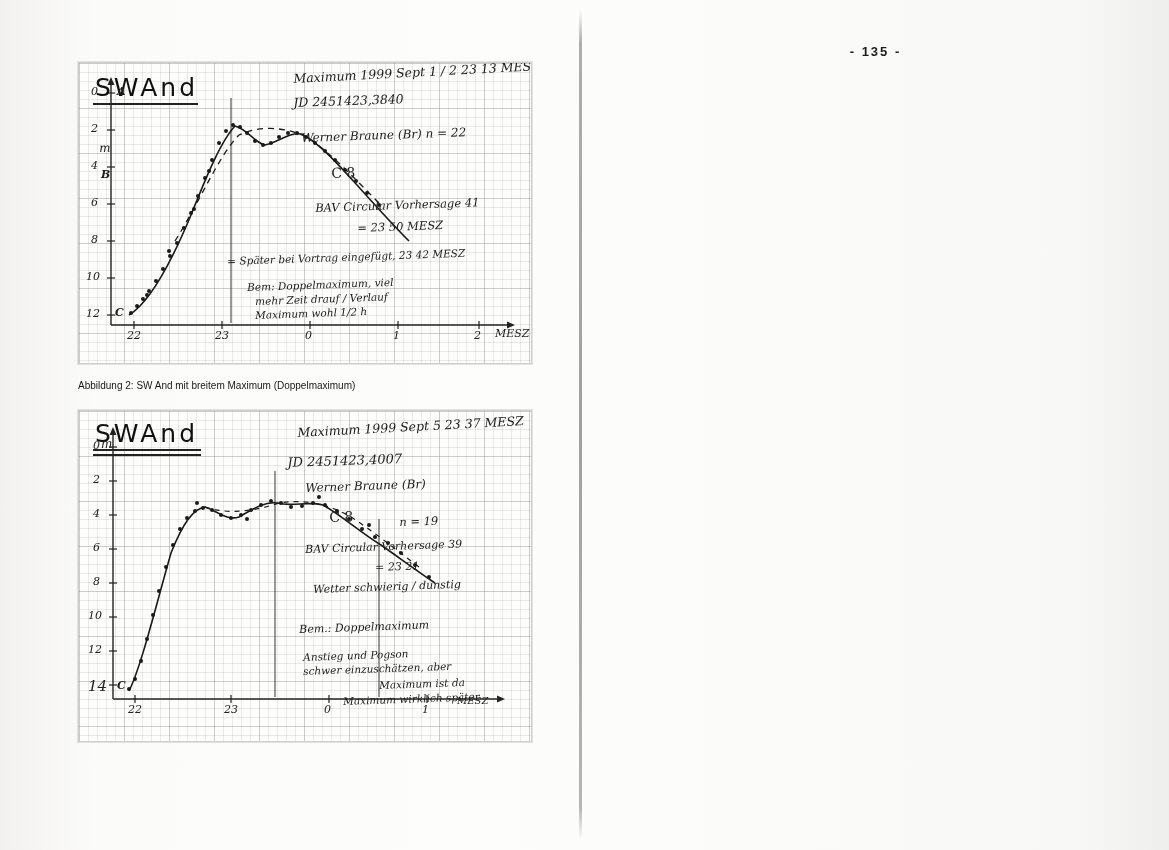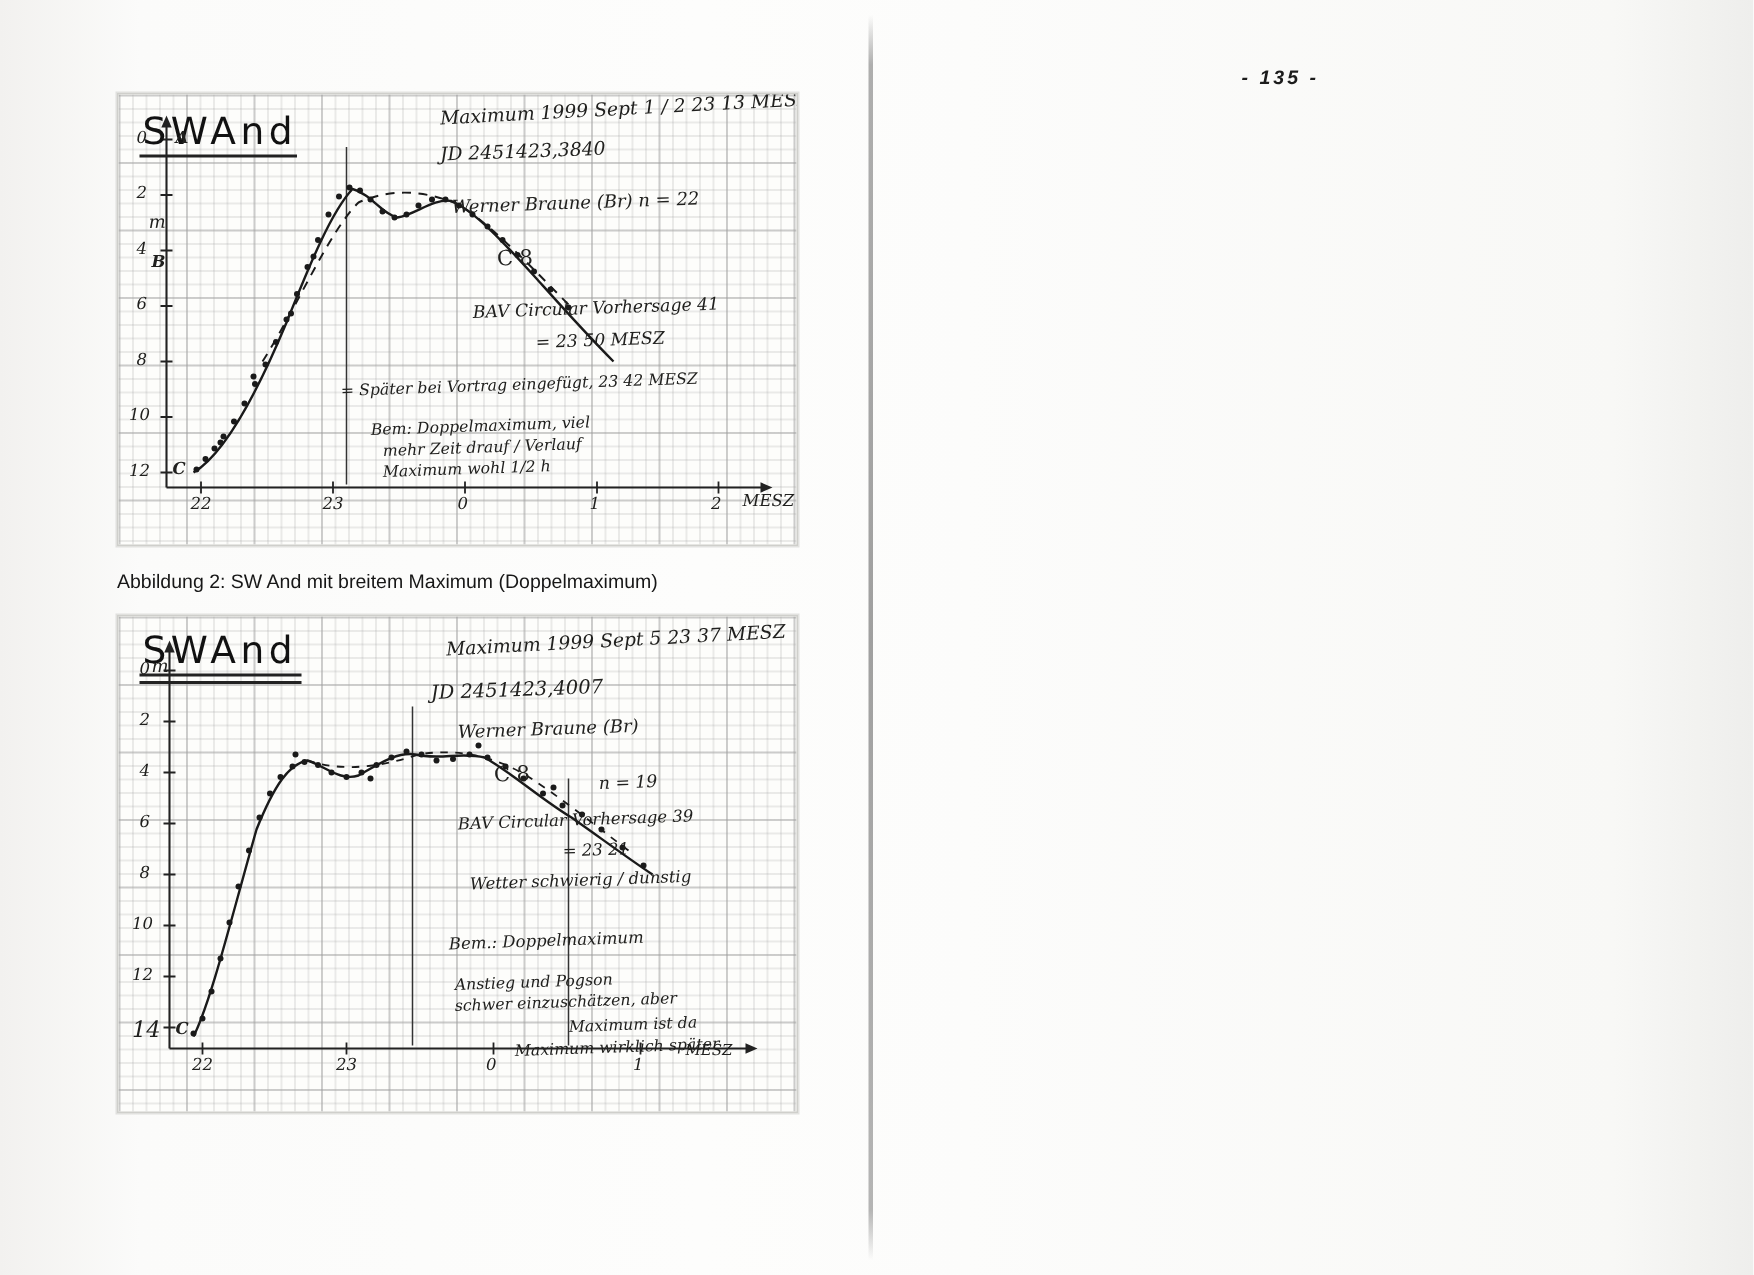--- a/index.html
+++ b/index.html
@@ -28,21 +28,21 @@
     width: 3px;
     height: 830px;
     background: linear-gradient(180deg, rgba(120,120,120,0) 0%, rgba(110,110,110,.55) 4%, rgba(110,110,110,.65) 50%, rgba(110,110,110,.5) 96%, rgba(120,120,120,0) 100%);
   }
   .page {
     position: absolute;
     top: 0;
     height: 850px;
   }
   .page-left { left: 0; width: 580px; }
-  .page-right { left: 560px; width: 587px; font-style: italic; }
+  .page-right { left: 582px; width: 587px; }
 
   .page-num {
     position: absolute;
     font-family: "Liberation Sans", sans-serif;
     font-size: 13px;
     font-weight: bold;
     letter-spacing: 2px;
     color: #1c1c1c;
   }
   .page-num-left { top: 36px; left: 0; width: 580px; text-align: center; }
@@ -84,21 +84,21 @@
     font-family: "DejaVu Sans", sans-serif;
     font-style: normal;
     font-size: 25px;
     letter-spacing: 3px;
     color: #111;
   }
 
   .caption {
     position: absolute;
     font-family: "Liberation Sans", sans-serif;
-    font-size: 13px;
+    font-size: 10px;
     color: #171717;
   }
   #caption-2 { left: 78px; top: 380px; }
   #caption-3 { left: 78px; top: 750px; }
 </style>
 </head>
 <body>
 
 <div class="scan"></div>
 <div class="gutter"></div>

